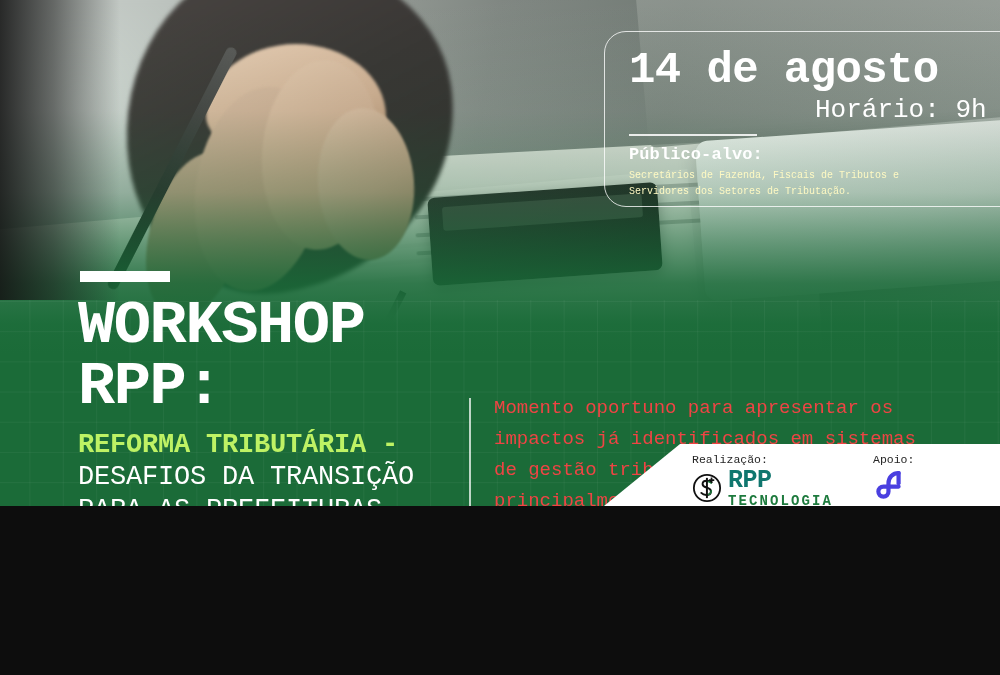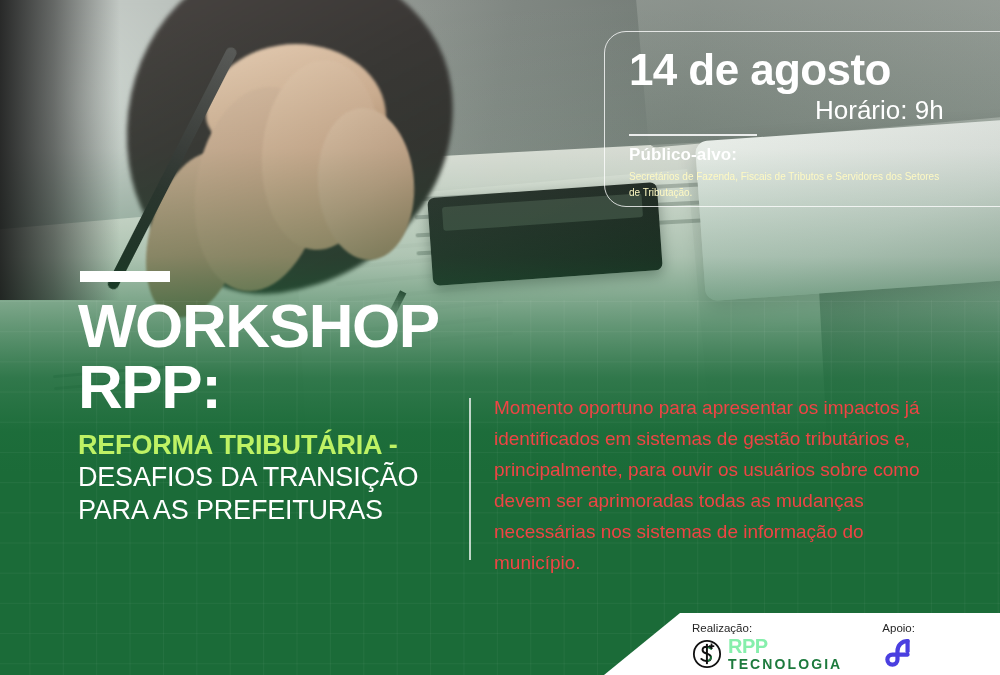--- a/index.html
+++ b/index.html
@@ -4,22 +4,23 @@
 <style>
   * { margin:0; padding:0; box-sizing:border-box; }
   html,body { width:1000px; height:675px; overflow:hidden; }
   body {
     font-family:"Liberation Sans", sans-serif;
     background:#0d0d0d;
     position:relative;
   }
   .poster {
     position:absolute; inset:0;
-    width:1000px; height:675px;
+    width:1000px; height:506px;
     overflow:hidden;
+    font-family:Liberation Mono, monospace;
   }
 
   
   .photo { position:absolute; inset:0; background:#8e9590; }
   .photo-desk {
     position:absolute; left:0; top:0; width:100%; height:100%;
     background:
       linear-gradient(175deg, rgba(255,255,255,0.00) 0%, rgba(255,255,255,0.10) 40%, rgba(210,215,210,0.35) 62%, rgba(225,230,226,0.55) 100%),
       linear-gradient(100deg, #b9bdb8 0%, #a7aca6 22%, #7e8580 46%, #6f7872 63%, #8d958e 80%, #b6bcb6 100%);
   }
@@ -205,21 +206,21 @@
   }
   .credits {
     position:absolute; right:0; bottom:0; width:400px; height:62px;
     display:flex; align-items:flex-start; padding:9px 0 0 88px; gap:40px;
   }
   .credit-col { display:flex; flex-direction:column; }
   .credit-label { font-size:11.5px; color:#262626; margin-bottom:2px; }
   .logo-row { display:flex; align-items:center; gap:6px; }
   .rpp-mark { width:30px; height:30px; }
   .rpp-word { display:flex; flex-direction:column; line-height:1; }
-  .rpp-rpp { font-size:20px; font-weight:700; color:#86efac; letter-spacing:-0.5px; }
+  .rpp-rpp { font-size:25px; font-weight:700; color:#0f766e; letter-spacing:-0.5px; }
   .rpp-tec { font-size:14px; font-weight:700; color:#1d7a3d; letter-spacing:2.1px; margin-top:1px; }
   .ass-row { display:flex; align-items:center; gap:7px; }
   .ass-word { display:flex; flex-direction:column; line-height:1; }
   .ass-name { font-size:27px; font-weight:700; color:#4a3fe0; letter-spacing:-0.8px; }
   .ass-sub { font-size:8.5px; font-weight:700; color:#4a3fe0; letter-spacing:2.6px; margin-top:2px; }
 </style>
 </head>
 <body>
 
 <div class="poster">

